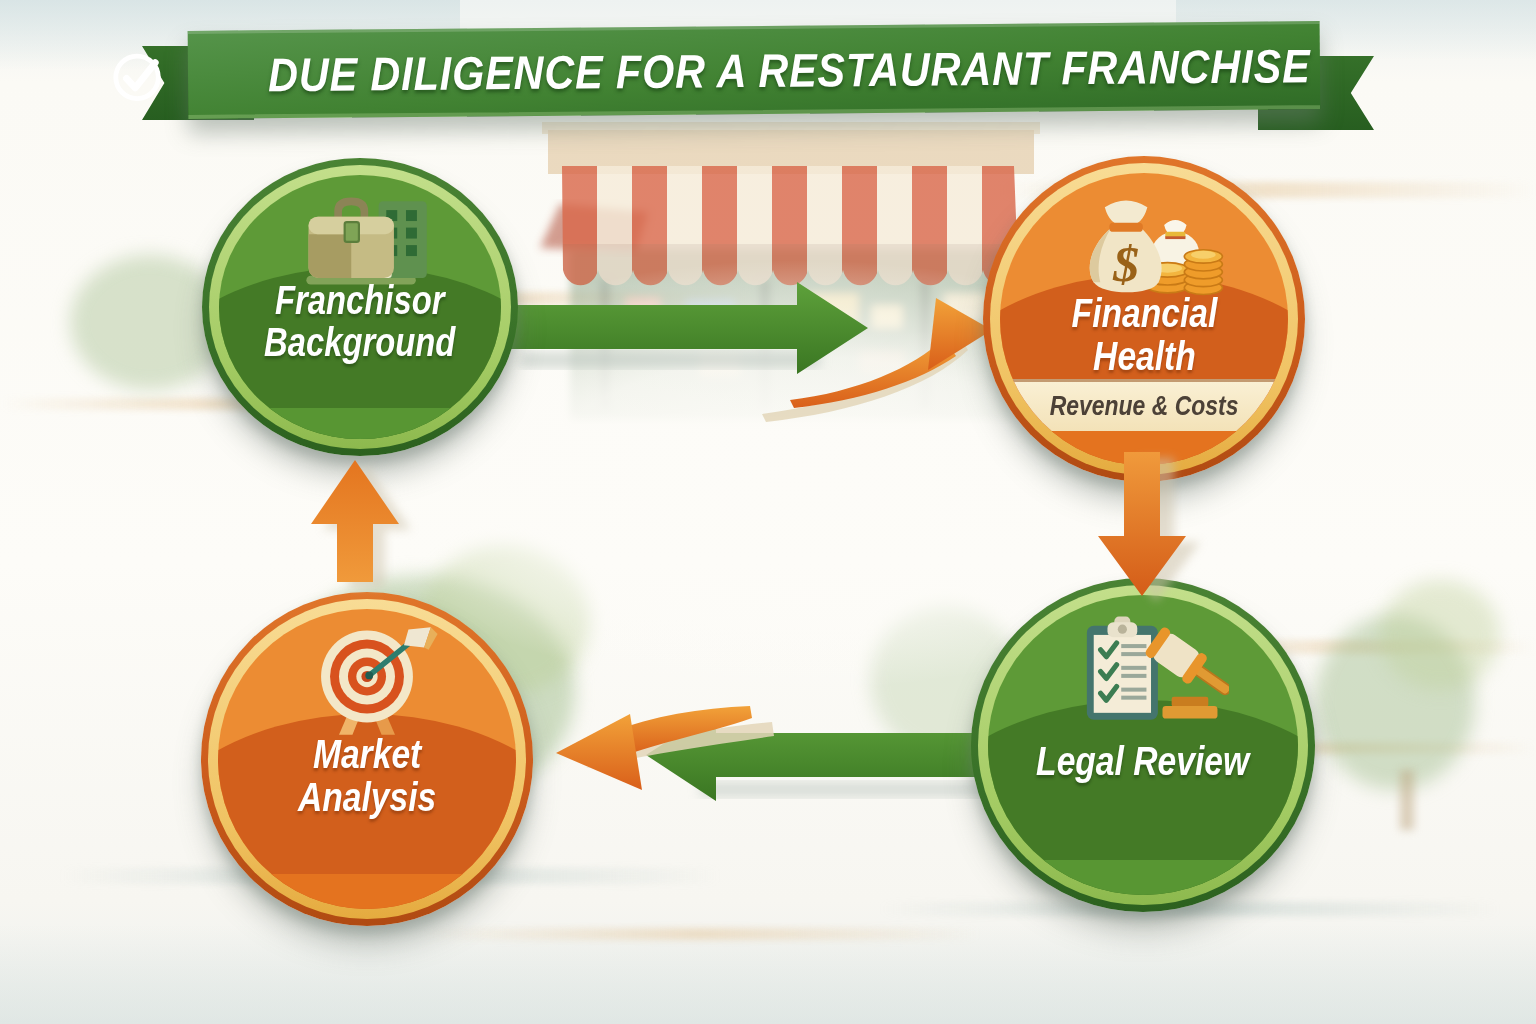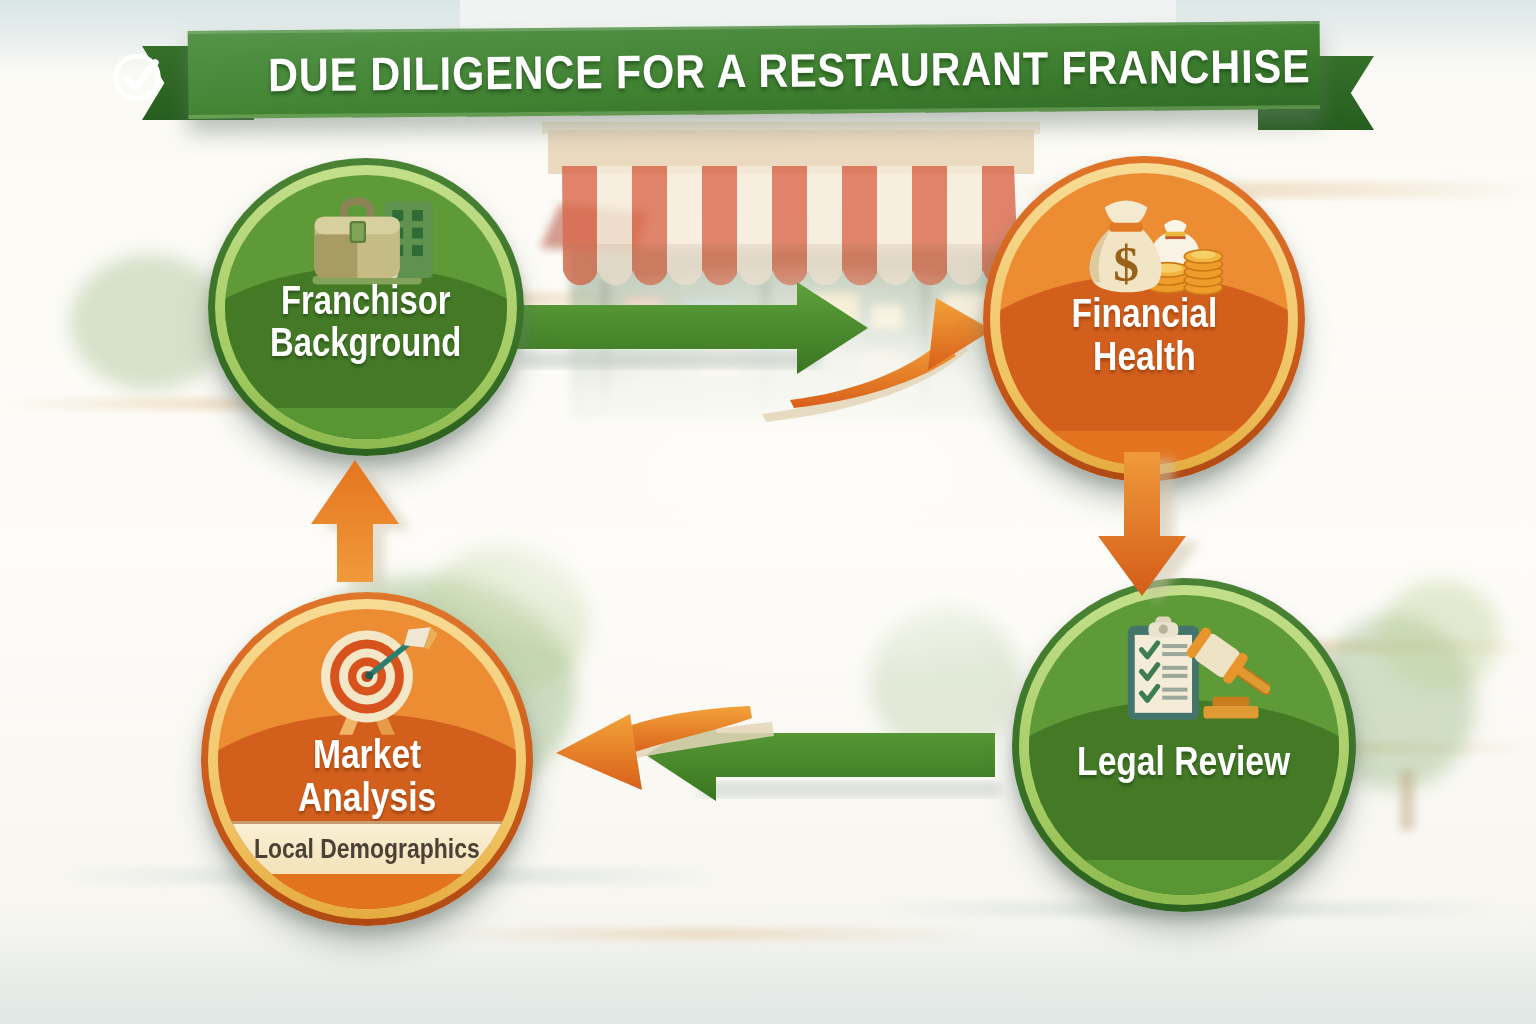--- a/index.html
+++ b/index.html
@@ -1,18 +1,18 @@
 <!DOCTYPE html>
 <html><head>
 <meta charset="utf-8">
 <style>
   html,body{margin:0;padding:0;}
   body{font-family:"Liberation Sans",sans-serif;background:#f6f5f0;}
   #stage{position:relative;width:1536px;height:1024px;overflow:hidden;
-         background:linear-gradient(180deg,#eef2f1 0%,#fbfaf5 8%,#fdfcf8 55%,#f7f6f1 88%,#edf0ee 100%);}
+         background:linear-gradient(180deg,#eef2f1 0%,#fbfaf5 8%,#fdfcf8 55%,#f7f6f1 88%,#edf0ee 100%);font-style:italic;}
 
   
   .wash{position:absolute;pointer-events:none;}
   .wash-tl{left:0;top:0;width:460px;height:70px;background:linear-gradient(180deg,rgba(203,220,222,.6),rgba(203,220,222,0));}
   .wash-tr{right:0;top:0;width:360px;height:60px;background:linear-gradient(180deg,rgba(203,220,222,.5),rgba(203,220,222,0));}
   .wash-b{left:0;bottom:0;width:100%;height:100px;background:linear-gradient(0deg,rgba(208,220,216,.45),rgba(208,220,216,0));}
   .streak{position:absolute;border-radius:8px;filter:blur(3px);pointer-events:none;}
   .streak.warm{background:linear-gradient(90deg,rgba(228,196,150,0),rgba(228,196,150,.45),rgba(228,196,150,0));}
   .streak.cool{background:linear-gradient(90deg,rgba(185,202,198,0),rgba(185,202,198,.5),rgba(185,202,198,0));}
   .tree{position:absolute;border-radius:50%;filter:blur(9px);pointer-events:none;}
@@ -72,23 +72,23 @@
   
   .node.orange .rim1{background:linear-gradient(180deg,#e0762a 0%,#cc5c1c 55%,#b04a12 100%);}
   .node.orange .rim2{background:linear-gradient(180deg,#f8dc95 0%,#f0c363 70%,#e5ab3f 100%);}
   .node.orange .inner{background:#ec8c33;}
   .node.orange .hill{background:#d25f1c;}
   .node.orange .band{background:linear-gradient(180deg,#faf0d4 0%,#f3e2b8 100%);border-top:3px solid rgba(125,50,8,.4);}
   .node.orange .band-text{color:#4c4137;}
   .node.orange .foot{background:#e4731f;}
   .node.orange .node-title{text-shadow:0 3px 3px rgba(110,42,6,.45);}
 
-  #node-fb{left:208px;top:158px;width:316px;height:298px;}
+  #node-fb{left:202px;top:158px;width:316px;height:298px;}
   #node-fh{left:983px;top:156px;width:322px;height:326px;}
-  #node-lr{left:1012px;top:578px;width:344px;height:334px;}
+  #node-lr{left:971px;top:578px;width:344px;height:334px;}
   #node-ma{left:201px;top:592px;width:332px;height:334px;}
   #node-fb .node-title{font-size:40px;}
 </style>
 </head>
 <body>
 
 <div id="stage">
 
   <div class="wash wash-tl"></div>
   <div class="wash wash-tr"></div>
@@ -271,20 +271,23 @@
           <ellipse cx="128" cy="62" rx="17" ry="6" fill="#f3b53f" stroke="#c97a16" stroke-width="1.5"></ellipse>
           <ellipse cx="128" cy="60.5" rx="11" ry="3.6" fill="#f7cf6a"></ellipse>
           <path d="M46 36 C 28 52, 22 72, 30 85 C 38 97, 82 97, 88 85 C 95 70, 88 52, 72 36 Z" fill="#f1e5c6"></path>
           <path d="M46 36 C 36 52, 32 70, 36 85 L 30 85 C 22 72, 28 52, 46 36 Z" fill="#ddca9e"></path>
           <path d="M40 18 Q 59 6, 78 18 Q 73 36, 59 34 Q 45 36, 40 18 Z" fill="#f3ead0"></path>
           <rect x="44" y="32" width="30" height="8" rx="3.5" fill="#e07a26"></rect>
           <text x="59" y="84" text-anchor="middle" font-family="Liberation Serif, serif" font-size="46" font-weight="bold" fill="#9a6218">$</text>
         </svg>
       </div>
       <div class="node-title">Financial Health</div>
+      <div class="band">
+        <span class="band-text">Revenue &amp; Costs</span>
+      </div>
       <div class="foot"></div>
     </div>
   </div>
 
   <div class="node green" id="node-lr">
     <div class="rim1"></div>
     <div class="rim2"></div>
     <div class="inner">
       <div class="hill"></div>
       <div class="icon-area">
@@ -333,23 +336,20 @@
           <circle cx="75" cy="46" r="17" fill="#d8521e"></circle>
           <circle cx="75" cy="46" r="9.5" fill="#f3e7c8"></circle>
           <circle cx="75" cy="46" r="5" fill="#c6461a"></circle>
           <line x1="118" y1="12" x2="77" y2="45" stroke="#2e7d6e" stroke-width="5" stroke-linecap="round"></line>
           <polygon points="112,4 132,2 126,20 108,18" fill="#efe7d2"></polygon>
           <polygon points="126,20 132,2 138,8 130,22" fill="#e8b05a"></polygon>
           <circle cx="77" cy="45" r="3.5" fill="#1f5d52"></circle>
         </svg>
       </div>
       <div class="node-title">Market Analysis</div>
-      <div class="band">
-        <span class="band-text">Local Demographics</span>
-      </div>
       <div class="foot"></div>
     </div>
   </div>
 
   <svg class="arrows-front" width="1536" height="1024" viewBox="0 0 1536 1024">
     <defs>
       <linearGradient id="gOrV" x1="0" y1="0" x2="0" y2="1">
         <stop offset="0" stop-color="#f09a3b"></stop>
           <stop offset="1" stop-color="#d45c18"></stop>
       </linearGradient>

